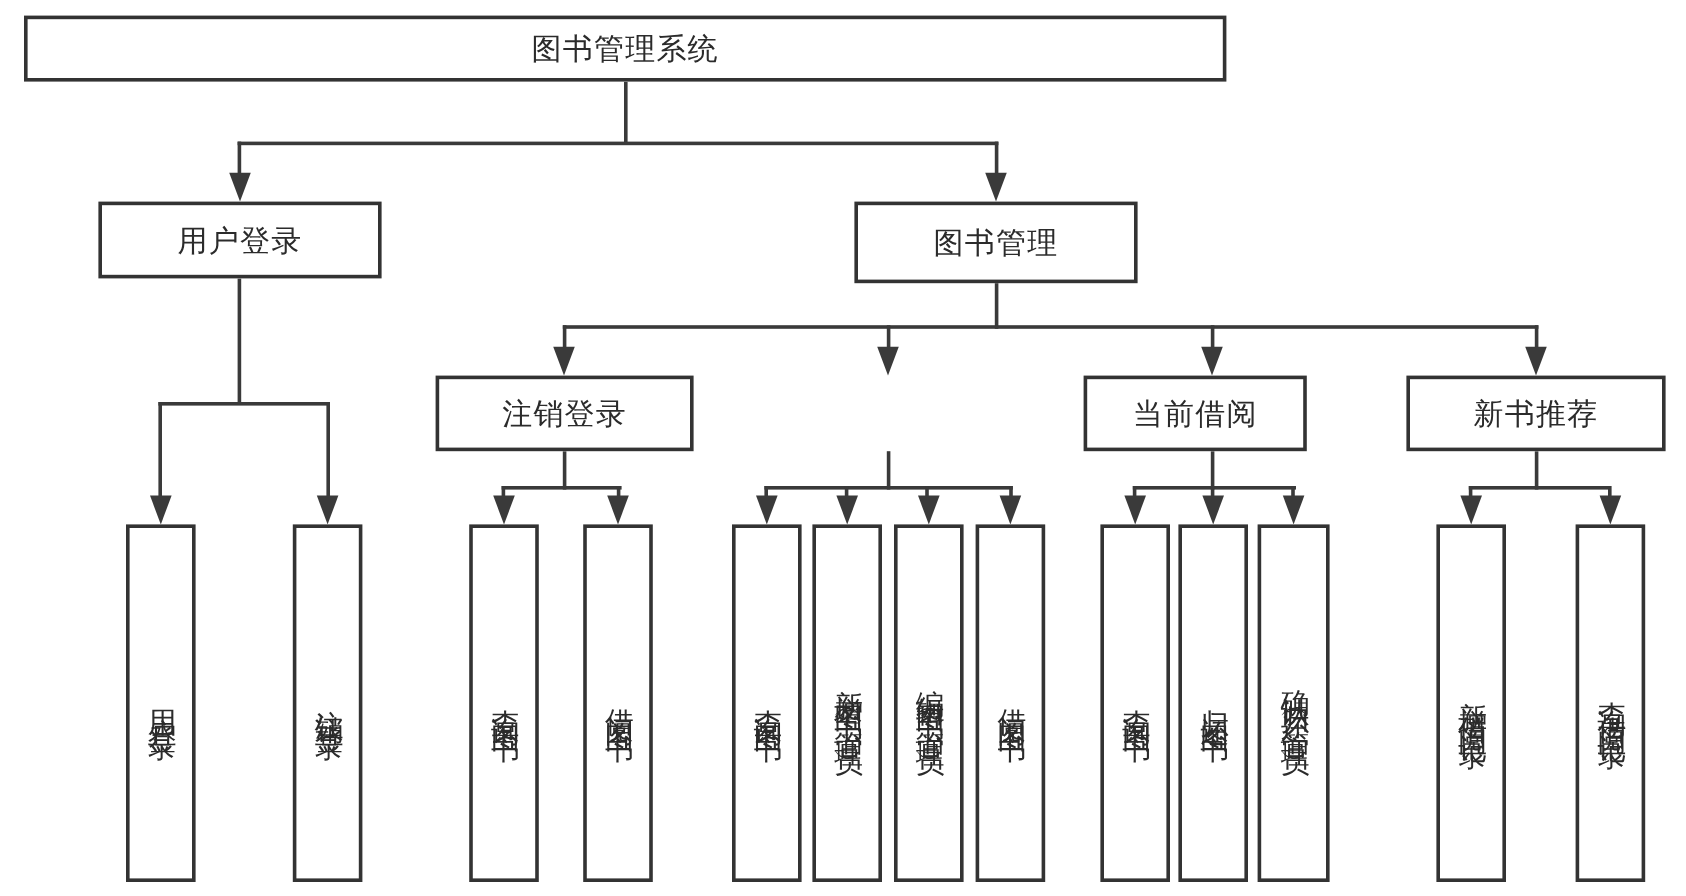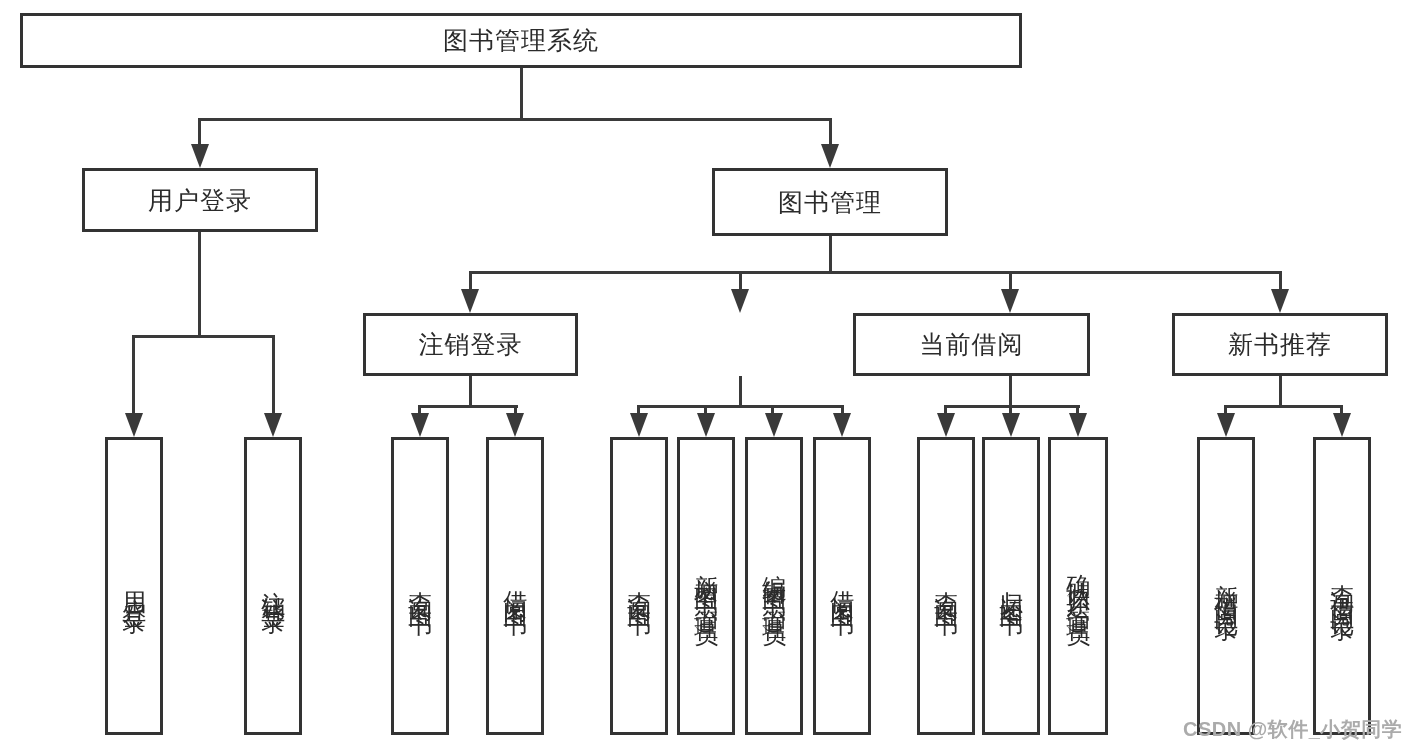--- a/index.html
+++ b/index.html
@@ -118,21 +118,21 @@
   <div class="stub" style="left:1340px;top:405px;height:12px"></div>
   <div class="arrow" style="left:1217px;top:413px"></div>
   <div class="arrow" style="left:1333px;top:413px"></div>
 
   <div class="box hbox" style="left:20px;top:13px;width:1002px;height:55px">图书管理系统</div>
 
   <div class="box hbox" style="left:82px;top:168px;width:236px;height:64px">用户登录</div>
   <div class="box hbox" style="left:712px;top:168px;width:236px;height:68px">图书管理</div>
 
   <div class="box hbox" style="left:363px;top:313px;width:215px;height:63px">注销登录</div>
-  <div class="box hbox" style="left:853px;top:313px;width:237px;height:63px">当前借阅</div>
+  <div class="box hbox" style="left:903px;top:313px;width:186px;height:63px">当前借阅</div>
   <div class="box hbox" style="left:1172px;top:313px;width:216px;height:63px">新书推荐</div>
 
   <div class="box vbox" style="left:105px;top:437px;width:58px;height:298px">
     <span>用户登录</span>
     </div>
   <div class="box vbox" style="left:244px;top:437px;width:58px;height:298px">
     <span>注销登录</span>
     </div>
 
   <div class="box vbox" style="left:391px;top:437px;width:58px;height:298px">
@@ -165,15 +165,14 @@
     <span>确认归还（管理员）</span>
     </div>
 
   <div class="box vbox" style="left:1197px;top:437px;width:58px;height:298px">
     <span>新增借阅记录</span>
     </div>
   <div class="box vbox" style="left:1313px;top:437px;width:58px;height:298px">
     <span>查询借阅记录</span>
     </div>
 
-  <div class="watermark">CSDN @软件_小贺同学</div>
 
 </div>
 
 </body></html>

